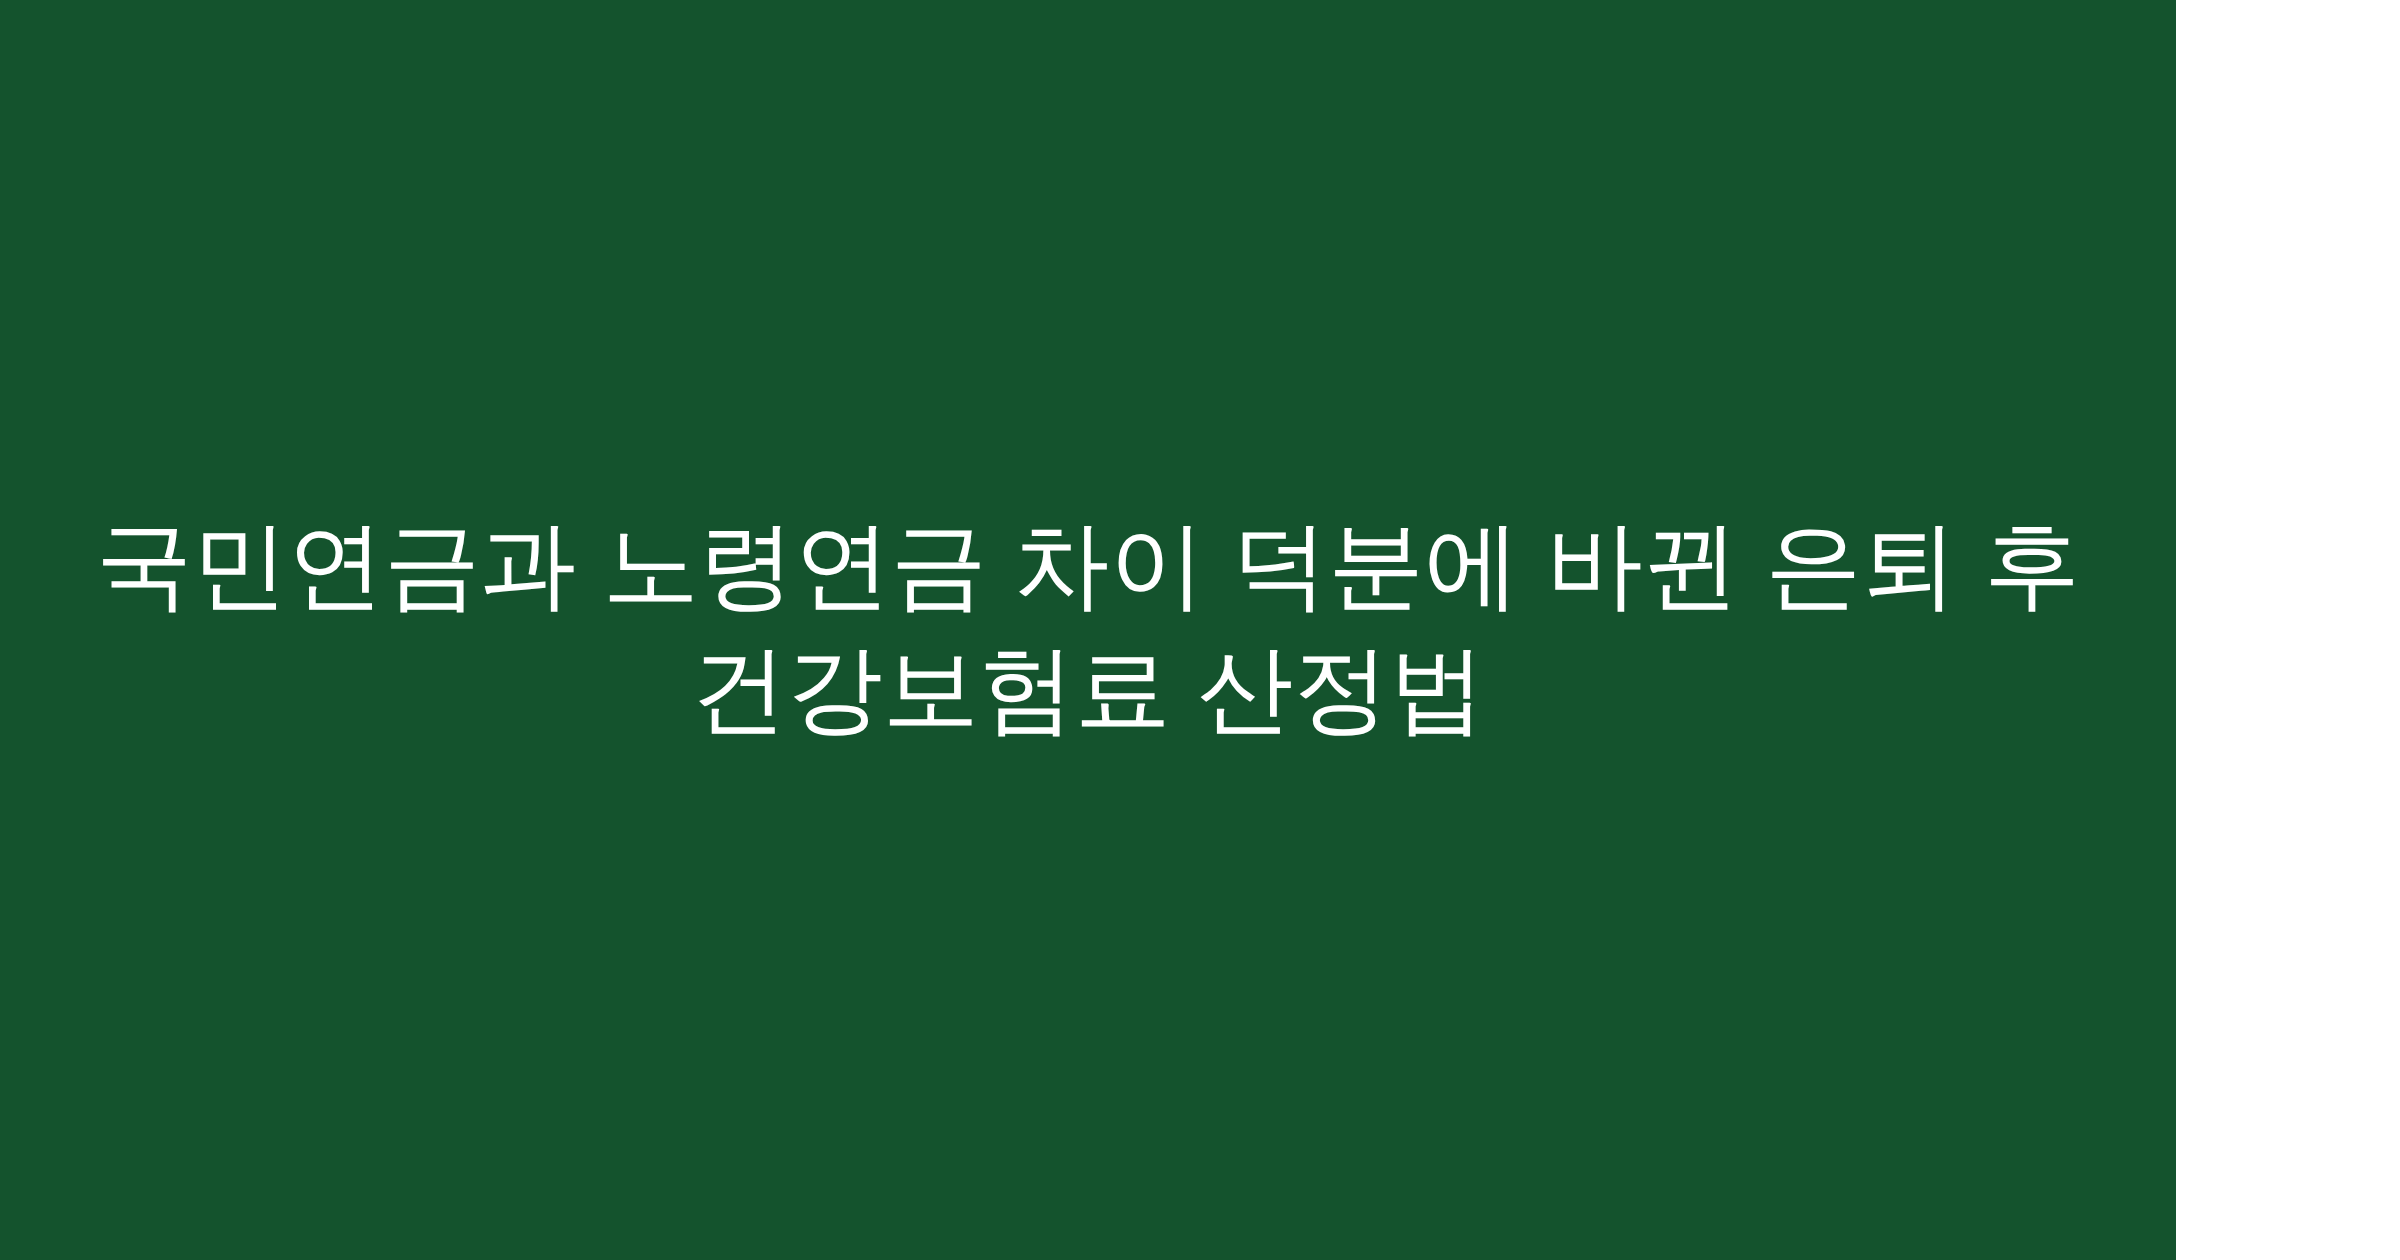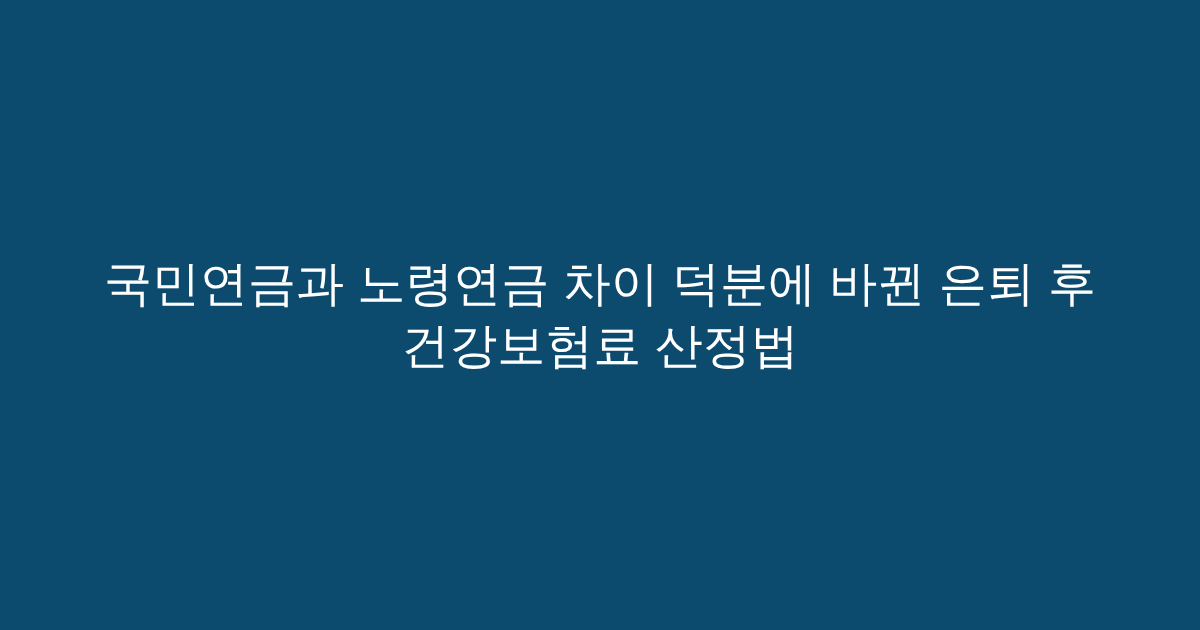--- a/index.html
+++ b/index.html
@@ -11,23 +11,23 @@
   body {
     width: 1200px;
     height: 630px;
     overflow: hidden;
     font-family: "Liberation Sans", "DejaVu Sans", sans-serif;
   }
 
   .card {
     position: relative;
     box-sizing: border-box;
-    width: 1200px;
+    width: 1088px;
     height: 630px;
-    background: #0c4a6e;
+    background: #14532d;
     display: flex;
     align-items: center;
     justify-content: center;
   }
 
   .card-inner {
     width: 1010px;
     display: flex;
     align-items: center;
     justify-content: center;

